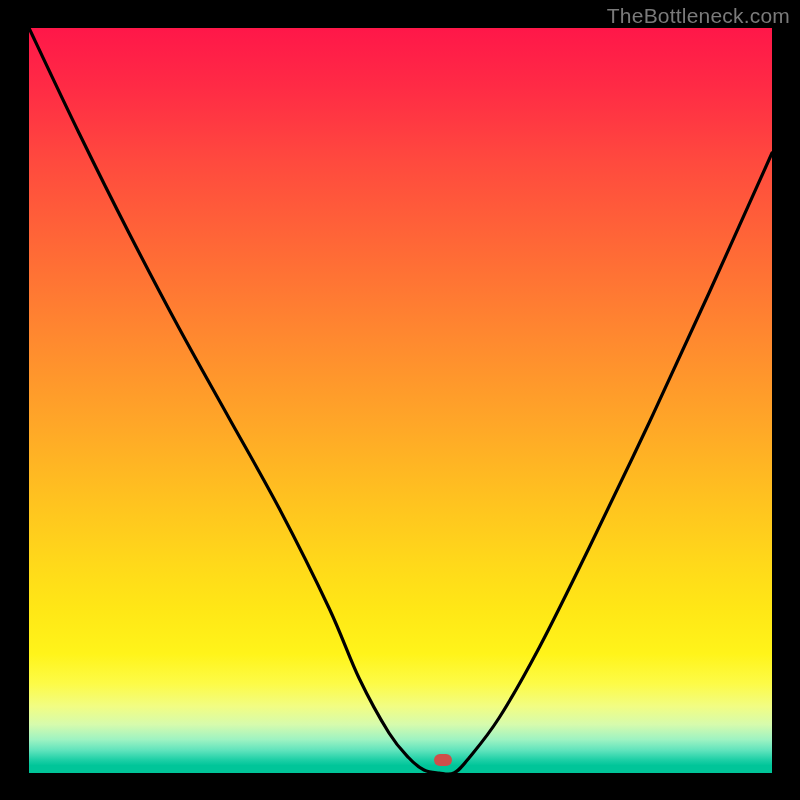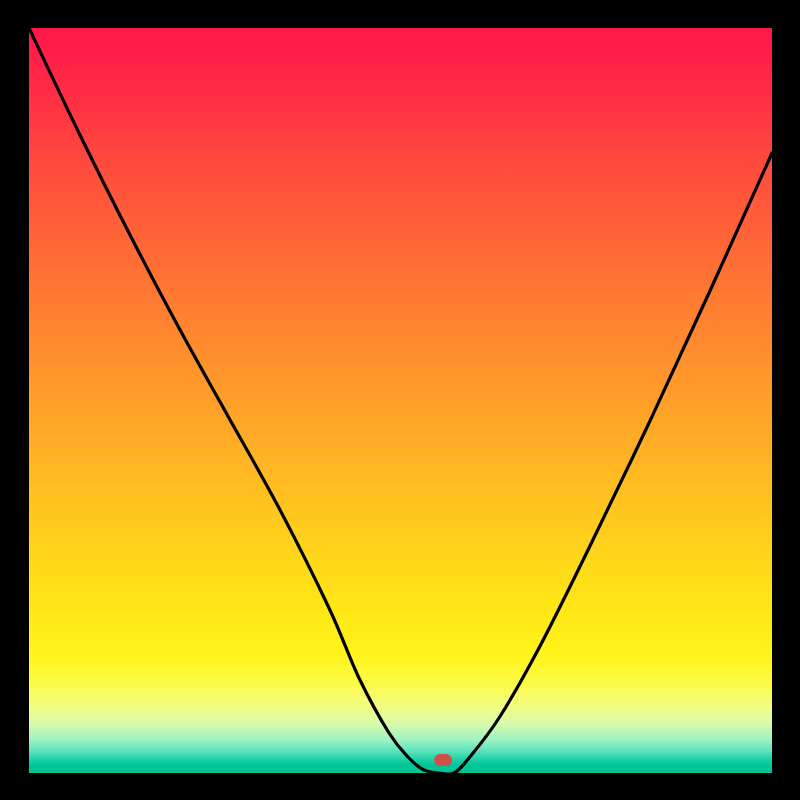--- a/index.html
+++ b/index.html
@@ -68,20 +68,21 @@
     font-family: Arial, Helvetica, sans-serif;
     font-size: 21px;
     color: #7a7a7a;
     letter-spacing: 0.2px;
   }
 </style>
 </head>
 <body>
 
 <div class="frame">
+  <div class="watermark">TheBottleneck.com</div>
 
   <div class="plot">
     <svg class="curve-svg" viewBox="0 0 743 745" preserveAspectRatio="none">
       <path id="curve-path" fill="none" stroke="#000" stroke-width="3.2" stroke-linecap="round" d="M0.0 0.0 C8.3 17.5 33.3 70.8 50.0 105.0 C66.7 139.2 83.3 172.5 100.0 205.0 C116.7 237.5 133.3 269.2 150.0 300.0 C166.7 330.8 183.3 360.0 200.0 390.0 C216.7 420.0 233.3 448.3 250.0 480.0 C266.7 511.7 286.7 551.7 300.0 580.0 C313.3 608.3 320.0 629.2 330.0 650.0 C340.0 670.8 351.7 691.7 360.0 705.0 C368.3 718.3 374.2 723.8 380.0 730.0 C385.8 736.2 390.0 739.5 395.0 742.0 C400.0 744.5 405.0 744.5 410.0 745.0 C415.0 745.5 420.0 747.5 425.0 745.0 C430.0 742.5 432.5 739.2 440.0 730.0 C447.5 720.8 458.3 708.3 470.0 690.0 C481.7 671.7 495.0 648.3 510.0 620.0 C525.0 591.7 541.7 557.5 560.0 520.0 C578.3 482.5 600.0 437.5 620.0 395.0 C640.0 352.5 659.5 310.0 680.0 265.0 C700.5 220.0 732.5 148.3 743.0 125.0"></path>
     </svg>
     <div class="marker"></div>
   </div>
 </div>
 
 </body></html>

